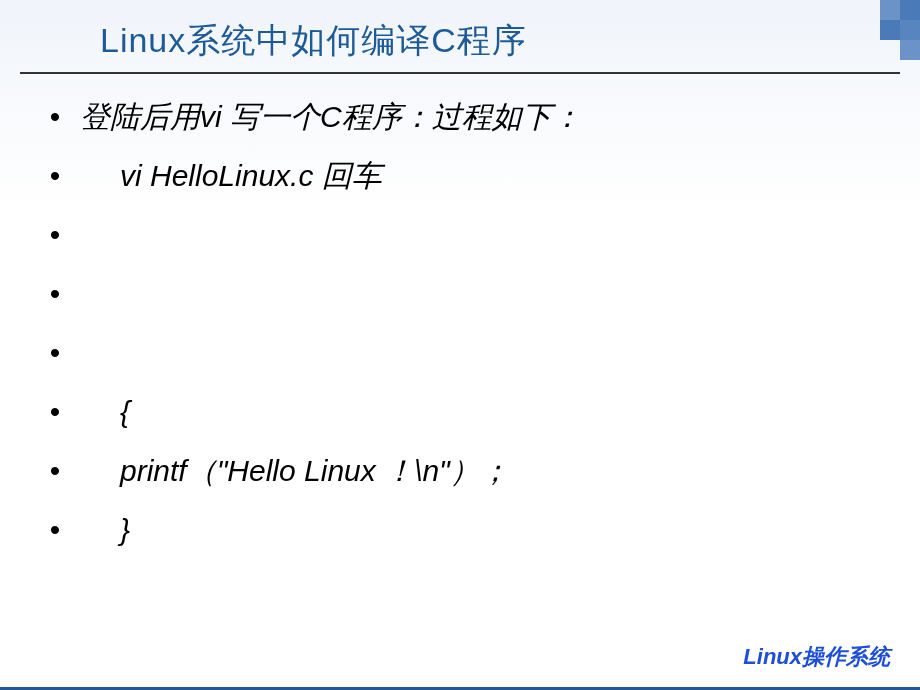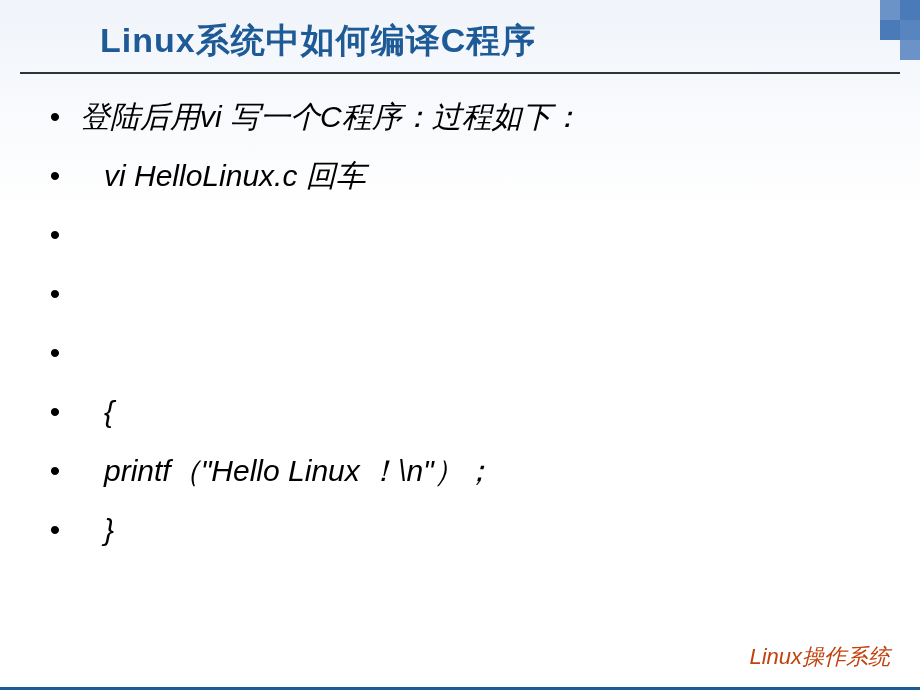--- a/index.html
+++ b/index.html
@@ -28,21 +28,21 @@
     }
     .sq1 { top: 0; right: 0; width: 20px; height: 20px; }
     .sq2 { top: 0; right: 20px; width: 20px; height: 20px; background: #6b93c7; }
     .sq3 { top: 20px; right: 0; width: 20px; height: 20px; background: #5885c0; }
     .sq4 { top: 20px; right: 20px; width: 20px; height: 20px; }
     .sq5 { top: 40px; right: 0; width: 20px; height: 20px; background: #6b93c7; }
     
     .title {
       color: #1e5a96;
       font-size: 34px;
-      font-weight: bold;
+      font-weight: normal;
       padding: 18px 0 0 100px;
       letter-spacing: 1px;
     }
     .title-underline {
       margin: 8px 20px 0 20px;
       height: 2px;
       background: #333;
     }
     .content {
       padding: 20px 30px 0 30px;
@@ -54,33 +54,33 @@
       font-size: 30px;
       color: #000;
       line-height: 1.5;
     }
     .bullet {
       width: 50px;
       text-align: center;
       flex-shrink: 0;
     }
     .indent {
-      margin-left: 24px;
+      margin-left: 40px;
     }
     .text {
       flex: 1;
       font-style: italic;
     }
     .footer {
       position: absolute;
       bottom: 18px;
       right: 30px;
-      color: #c2410c;
+      color: #1d4ed8;
       font-size: 22px;
-      font-weight: normal;
+      font-weight: bold;
       font-style: italic;
       text-align: center;
     }
     .bottom-line {
       position: absolute;
       bottom: 0;
       left: 0;
       right: 0;
       height: 3px;
       background: #1e5a96;

